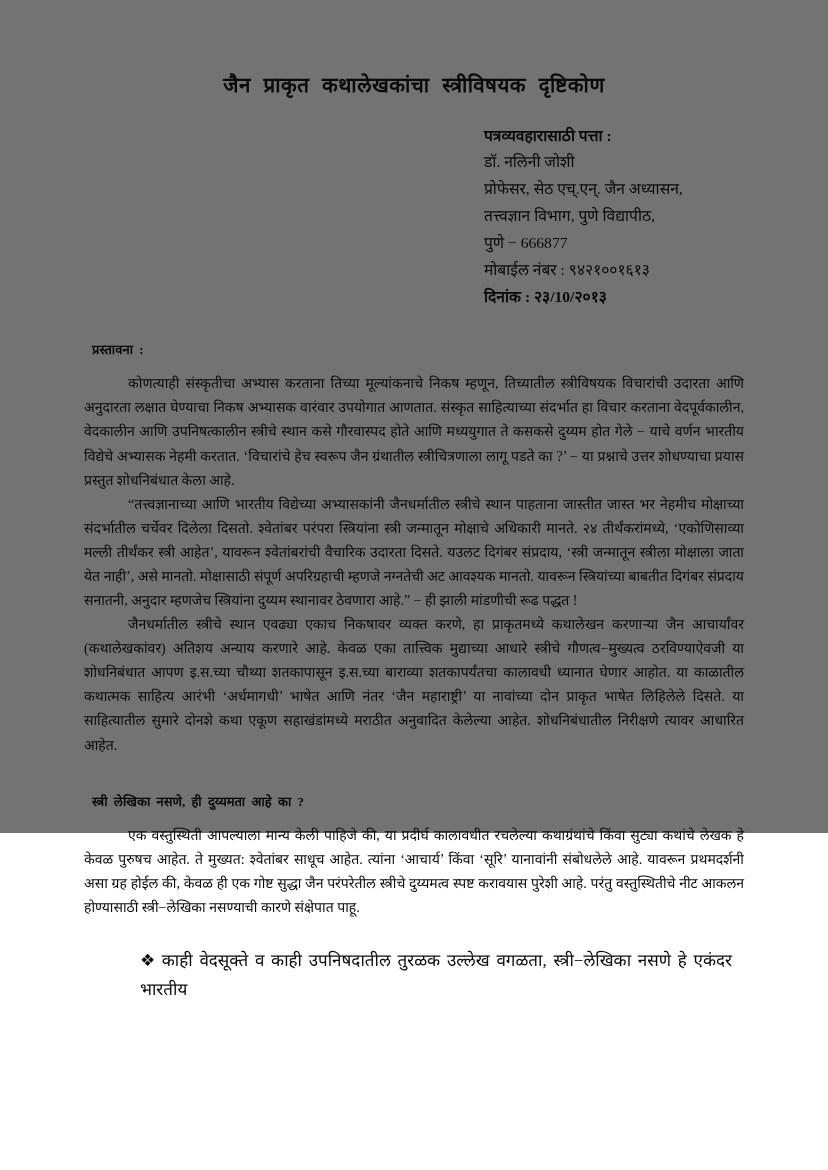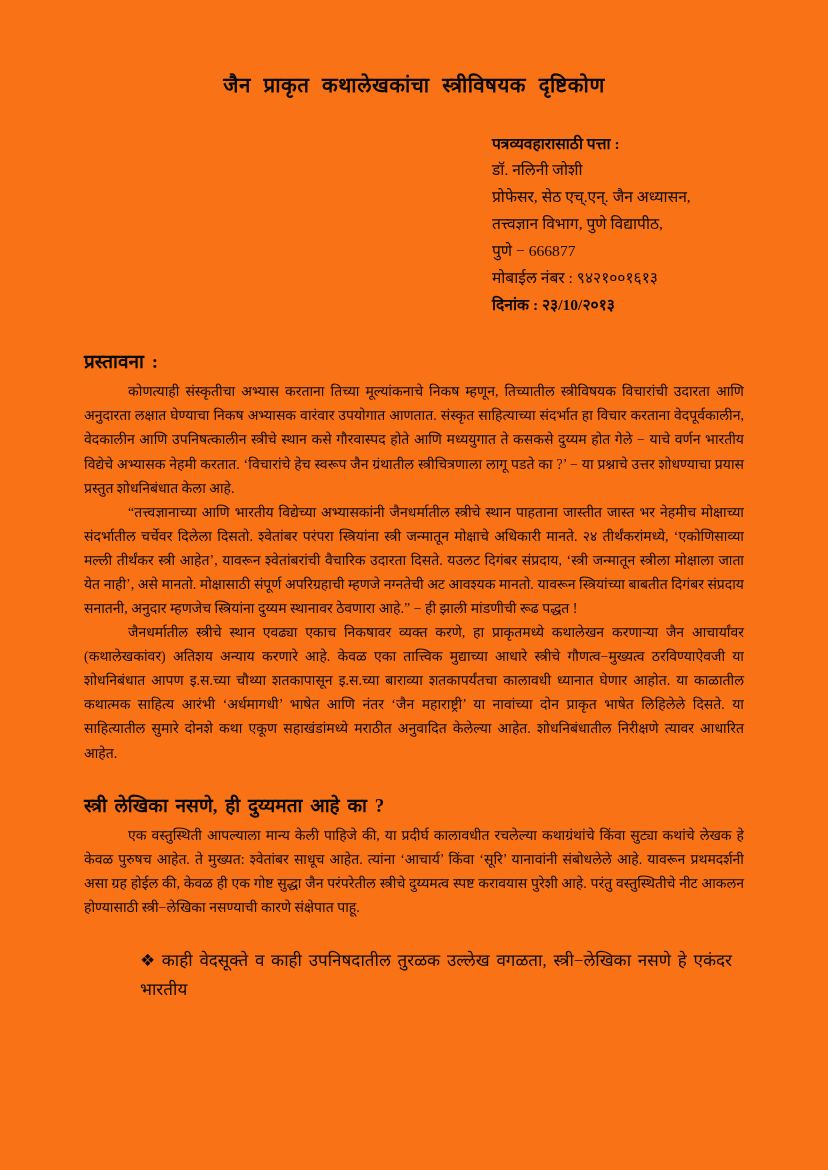--- a/index.html
+++ b/index.html
@@ -12,24 +12,24 @@
     width: 828px;
     height: 1170px;
     overflow: hidden;
     font-family: "Liberation Serif", "DejaVu Serif", serif;
     color: #0a0a0a;
     -webkit-font-smoothing: antialiased;
   }
   .page {
     position: relative;
     width: 828px;
-    height: 1170px;
+    height: 833px;
     box-sizing: border-box;
     padding: 0 84px;
-    background: #f97316;
+    background: #737373;
   }
 
   
   .doc-title {
     text-align: center;
     font-weight: bold;
     font-size: 20.5px;
     letter-spacing: 0.5px;
     word-spacing: 7px;
     line-height: 1.3;
@@ -44,38 +44,38 @@
     font-weight: bold;
     font-size: 16.3px;
     line-height: 1.85;
     text-align: justify;
     text-align-last: center;
     word-spacing: 1px;
   }
 
   
   .address-block {
-    margin: 8px;
+    margin: 0;
     padding-top: 24px;
     padding-left: 400px;
     font-size: 15.6px;
     line-height: 1.72;
   }
   .address-line {
     white-space: nowrap;
   }
   .address-line.bold {
     font-weight: bold;
   }
 
   
   .section-heading {
-    margin: 0;
+    margin: 8px;
     font-weight: bold;
-    font-size: 19px;
+    font-size: 13px;
     word-spacing: 3px;
   }
   .heading-prastavana {
     padding-top: 22px;
   }
   .heading-stri {
     padding-top: 26px;
   }
 
   

